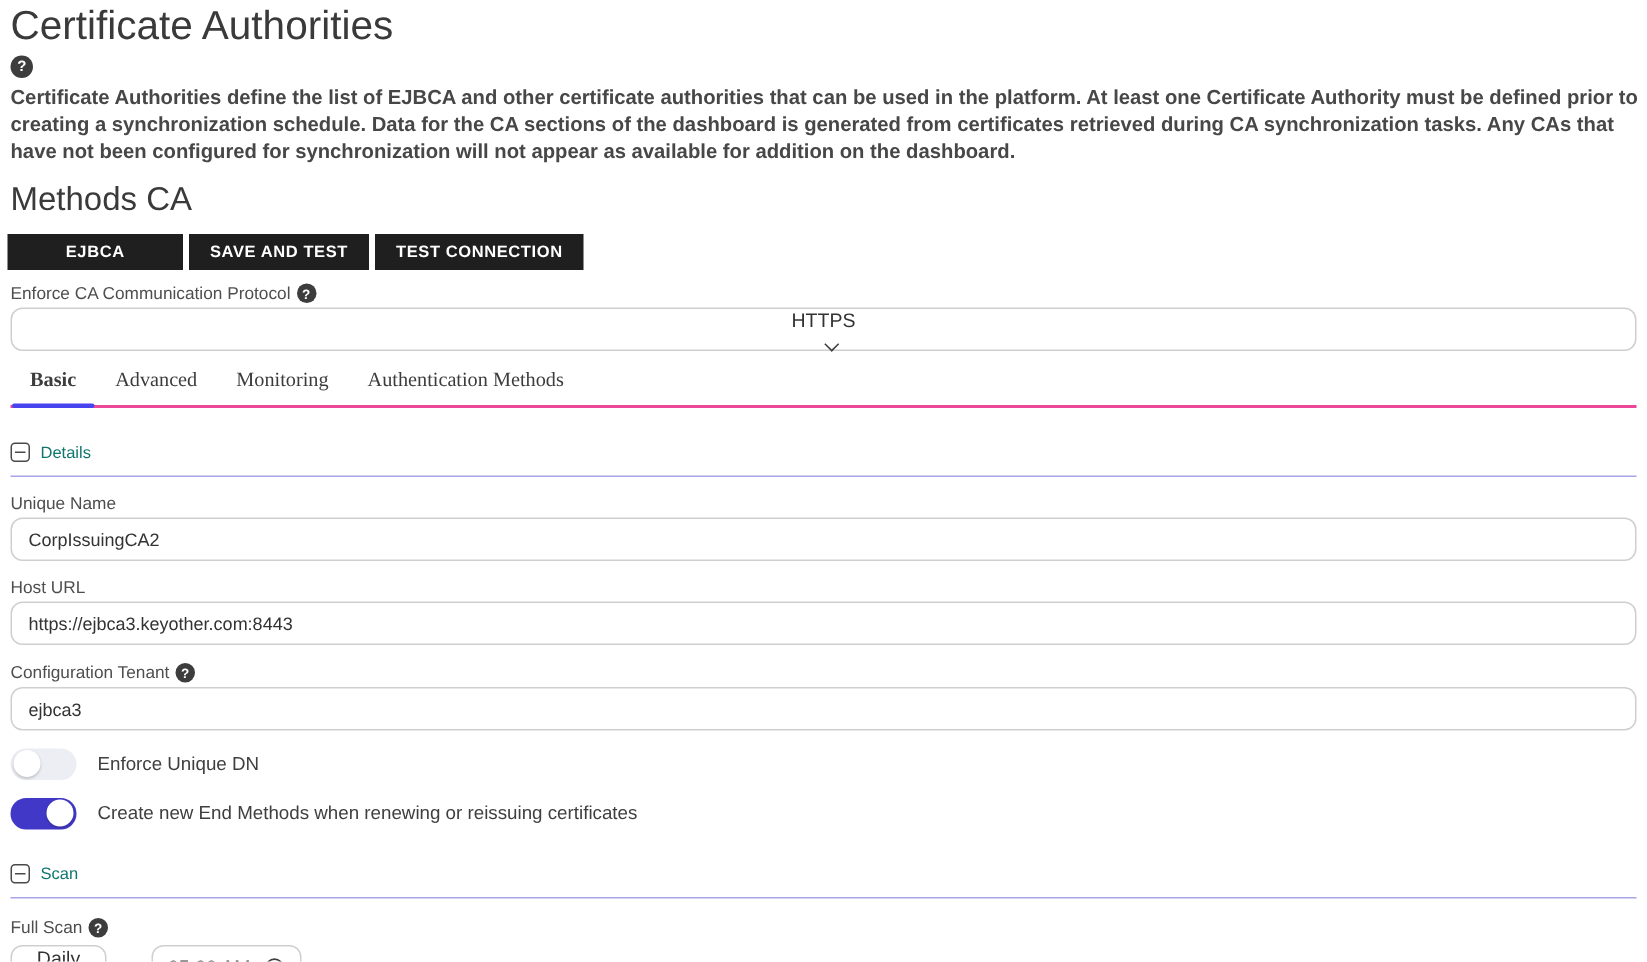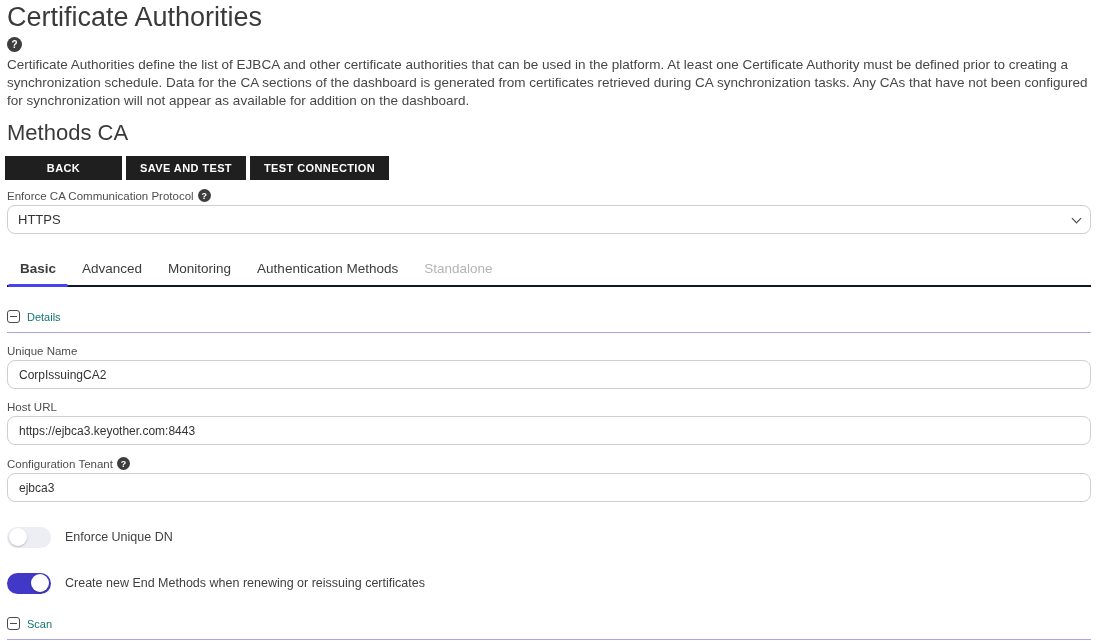--- a/index.html
+++ b/index.html
@@ -7,63 +7,63 @@
   body { font-family:"Liberation Sans","DejaVu Sans",sans-serif; color:#3c3c3c; }
   .page { width:1098px; height:641px; padding:2px 7px 0 7px; overflow:hidden; }
 
   
   .page-title-row { display:flex; align-items:flex-start; gap:4px;flex-direction:column; }
   .page-title { font-size:27px; font-weight:400; color:#3a3a3a; line-height:30px; }
   .help-icon { display:inline-flex; align-items:center; justify-content:center;
     background:#3d3d3d; color:#fff; border-radius:50%; font-weight:bold; }
   .help-lg { width:15px; height:15px; font-size:10px; margin-top:1px; }
   .help-sm { width:13px; height:13px; font-size:9px; vertical-align:-2px; margin-left:4px; }
-  .page-desc { margin-top:4px; font-size:13.5px; line-height:18px; color:#474747; width:1086px; }
+  .page-desc { margin-top:4px; font-size:13.5px; line-height:18px; color:#474747; width:1086px;font-weight:bold; }
   .sub-title { margin-top:10px; font-size:22px; font-weight:400; color:#3a3a3a; }
 
   
   .btn-row { display:flex; gap:4px; margin-top:10px; margin-left:-2px; }
   .btn { background:#1f1f1f; color:#ffffff; border:none; height:24px; min-width:117px;
     padding:0 14px; font-family:inherit; font-size:11px; font-weight:bold; letter-spacing:.4px;
     display:inline-flex; align-items:center; justify-content:center; cursor:pointer; }
 
   
   .field-label { font-size:11.5px; color:#4e4e4e; display:flex; align-items:center; }
   .text-input { width:100%; height:29px; border:1px solid #cfcfcf; border-radius:8px;
     font-family:inherit; font-size:12px; color:#333; padding:0 11px; outline:none; background:#fff; }
   .select-box { height:29px; border:1px solid #cfcfcf; border-radius:8px; background:#fff;
     display:inline-flex; align-items:center; justify-content:space-between;
-    font-size:13px; color:#333; padding:0 10px; cursor:pointer; }
+    font-size:13px; color:#333; padding:0 10px; cursor:pointer;flex-direction:column; }
   .chev { width:7px; height:7px; border-right:1.7px solid #3c3c3c; border-bottom:1.7px solid #3c3c3c;
     transform:rotate(45deg); margin-top:-3px; margin-left:10px; flex:none; }
   .proto-select { width:100%; margin-top:3px; }
 
   .proto-label { margin-top:9px; }
 
   
-  .tabs { display:flex; margin-top:20px; border-bottom:2px solid #0f172a; }
+  .tabs { display:flex; margin-top:4px; border-bottom:2px solid #ec4899;font-family:Liberation Serif, serif; }
   .tab { padding:7px 13px 9px 13px; font-size:13.5px; color:#3c3c3c; cursor:pointer; position:relative; }
   .tab.active { font-weight:bold; }
   .tab.active::after { content:""; position:absolute; left:1px; right:1px; bottom:-2px;
     height:3px; background:#4743ef; border-radius:2px; }
   .tab.disabled { color:#b4b4b4; cursor:default; }
 
   
   .section-header { display:flex; align-items:center; gap:7px; margin-top:23px; padding-bottom:9px;
     border-bottom:1.5px solid #a8a4e8; font-size:11px; color:#0f766e; }
   .collapse-icon { width:13px; height:13px; border:1.2px solid #4a4a4a; border-radius:3px;
     position:relative; flex:none; cursor:pointer; }
   .collapse-icon::after { content:""; position:absolute; left:2px; right:2px; top:50%;
     margin-top:-0.8px; height:1.6px; background:#4a4a4a; }
 
   .field { margin-top:12px; }
   .field .text-input { margin-top:3px; }
 
   
-  .toggle-row { display:flex; align-items:center; gap:14px; margin-top:24px; min-height:22px; }
+  .toggle-row { display:flex; align-items:center; gap:14px; margin-top:11px; min-height:22px; }
   .toggle { width:44px; height:21px; border-radius:11px; background:#eceef4; position:relative;
     cursor:pointer; flex:none; }
   .toggle .knob { position:absolute; top:1.5px; left:2px; width:18px; height:18px; border-radius:50%;
     background:#fff; box-shadow:0 1px 2px rgba(0,0,0,.22); }
   .toggle.on { background:#4238c8; }
   .toggle.on .knob { left:auto; right:2px; }
   .toggle-label { font-size:12.5px; color:#3f3f3f; }
 
   
   .scan-label { margin-top:13px; }
@@ -82,42 +82,41 @@
   
   <div class="page-title-row">
     <h1 class="page-title">Certificate Authorities</h1>
     <span class="help-icon help-lg">?</span>
   </div>
   <p class="page-desc">Certificate Authorities define the list of EJBCA and other certificate authorities that can be used in the platform. At least one Certificate Authority must be defined prior to creating a synchronization schedule. Data for the CA sections of the dashboard is generated from certificates retrieved during CA synchronization tasks. Any CAs that have not been configured for synchronization will not appear as available for addition on the dashboard.</p>
   <h2 class="sub-title">Methods CA</h2>
 
   
   <div class="btn-row">
-    <button class="btn">BACK</button>
+    <button class="btn">EJBCA</button>
     <button class="btn">SAVE AND TEST</button>
     <button class="btn">TEST CONNECTION</button>
   </div>
 
   
   <div class="field-label proto-label">
     <span>Enforce CA Communication Protocol</span>
     <span class="help-icon help-sm">?</span>
   </div>
   <div class="select-box proto-select">
     <span>HTTPS</span>
     <span class="chev"></span>
   </div>
 
   
   <div class="tabs">
     <div class="tab active">Basic</div>
     <div class="tab">Advanced</div>
     <div class="tab">Monitoring</div>
     <div class="tab">Authentication Methods</div>
-    <div class="tab disabled">Standalone</div>
   </div>
 
   
   <div class="section-header">
     <span class="collapse-icon"></span>
     <span>Details</span>
   </div>
 
   <div class="field">
     <div class="field-label">Unique Name</div>

